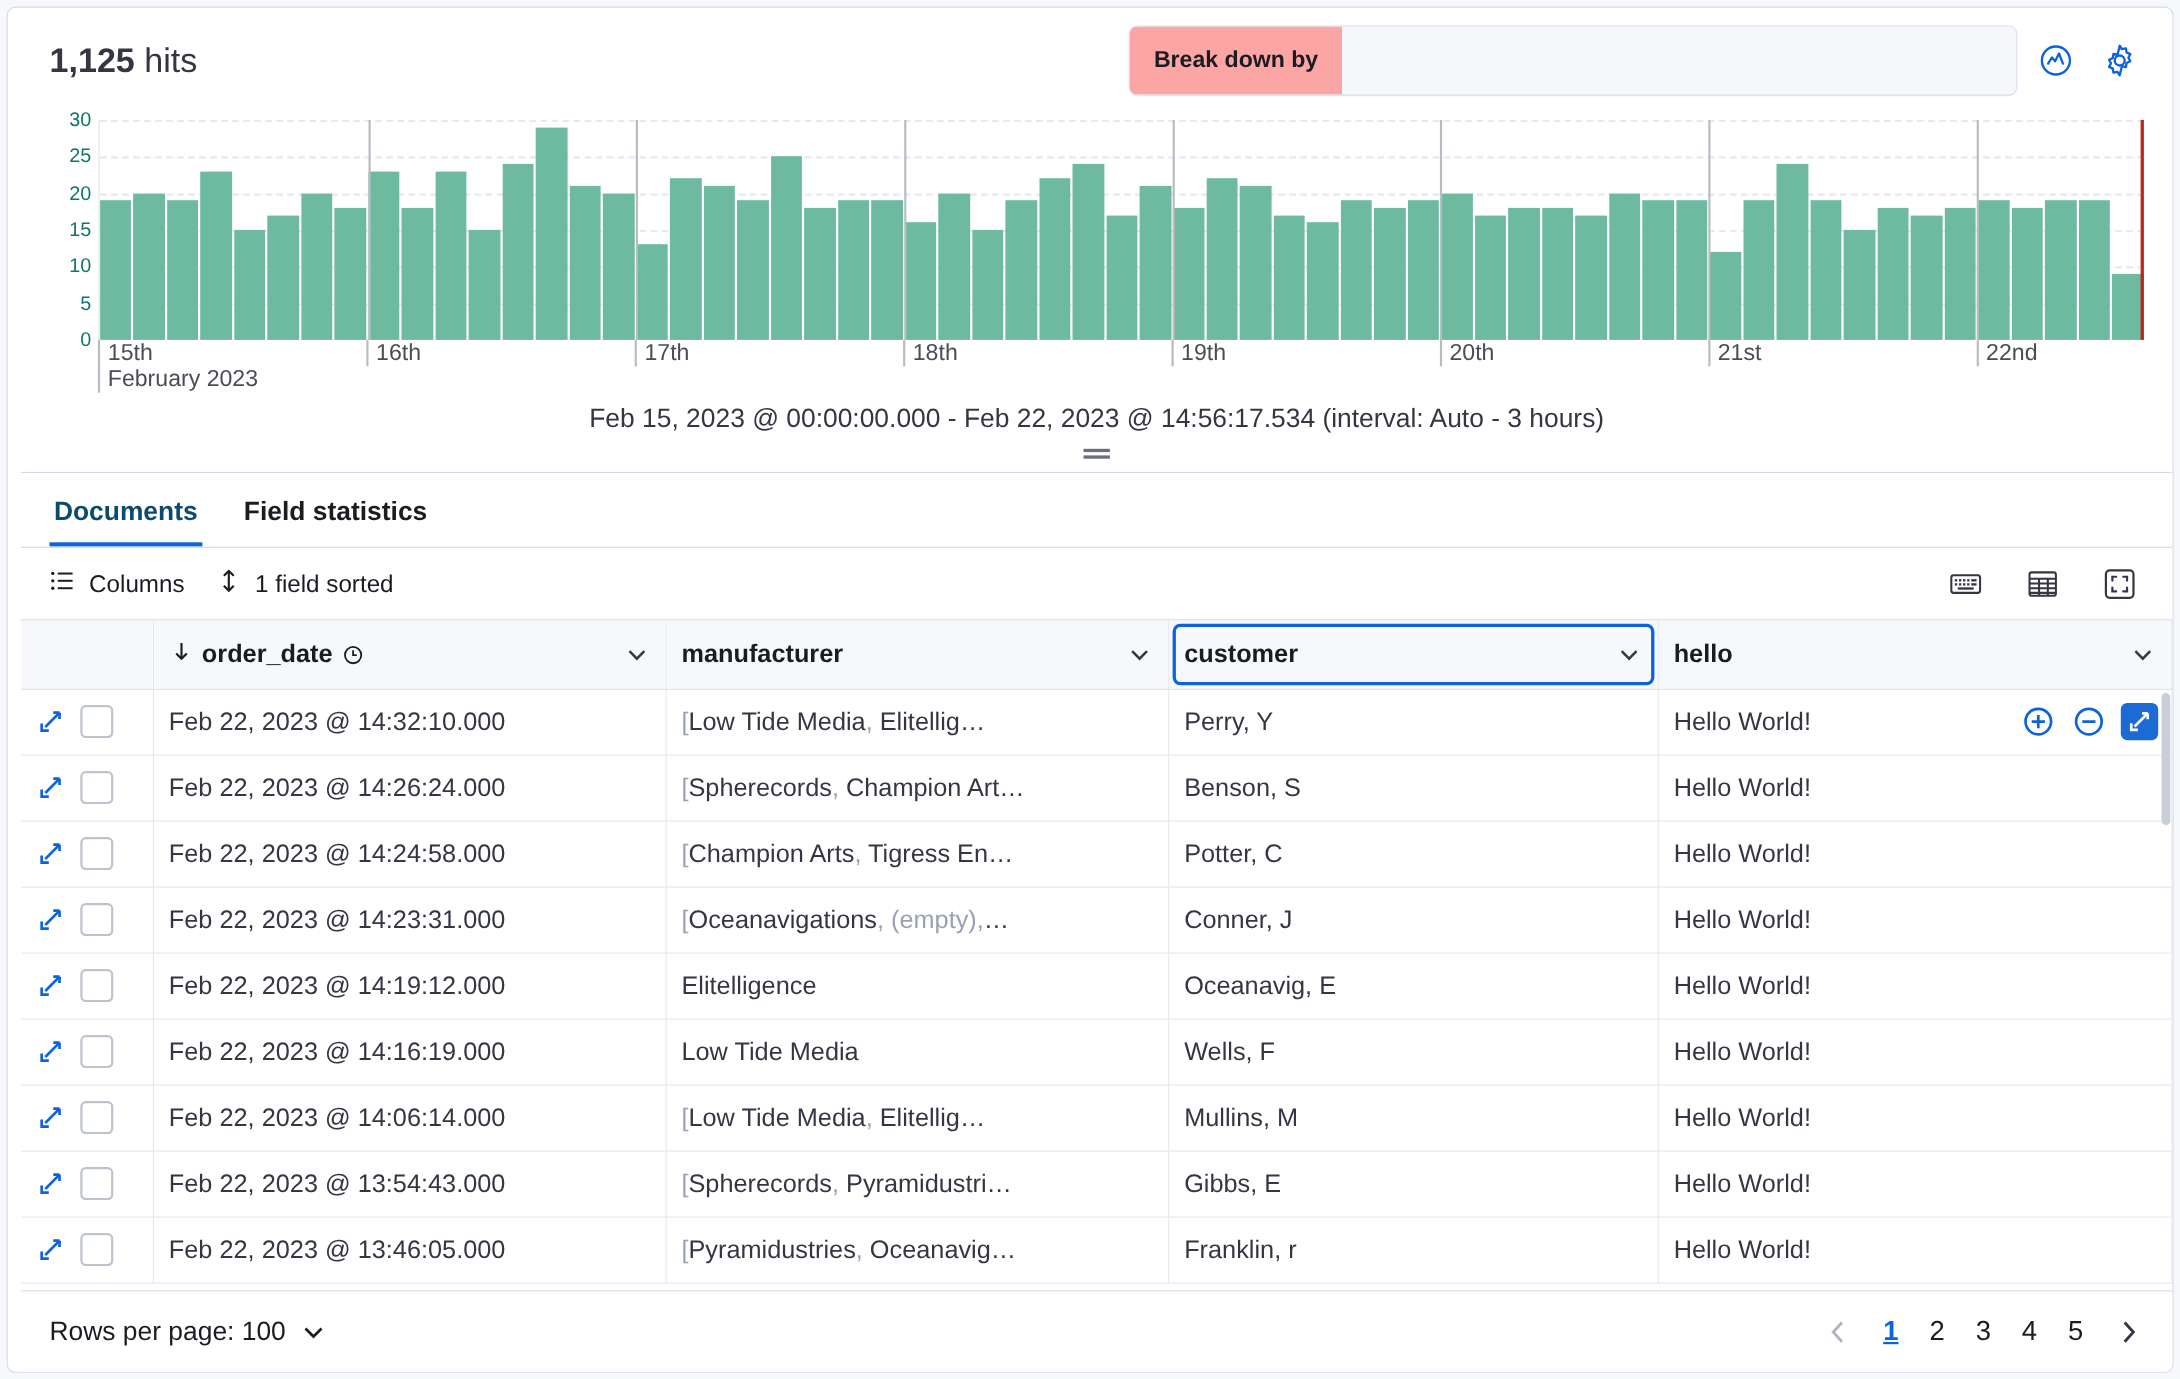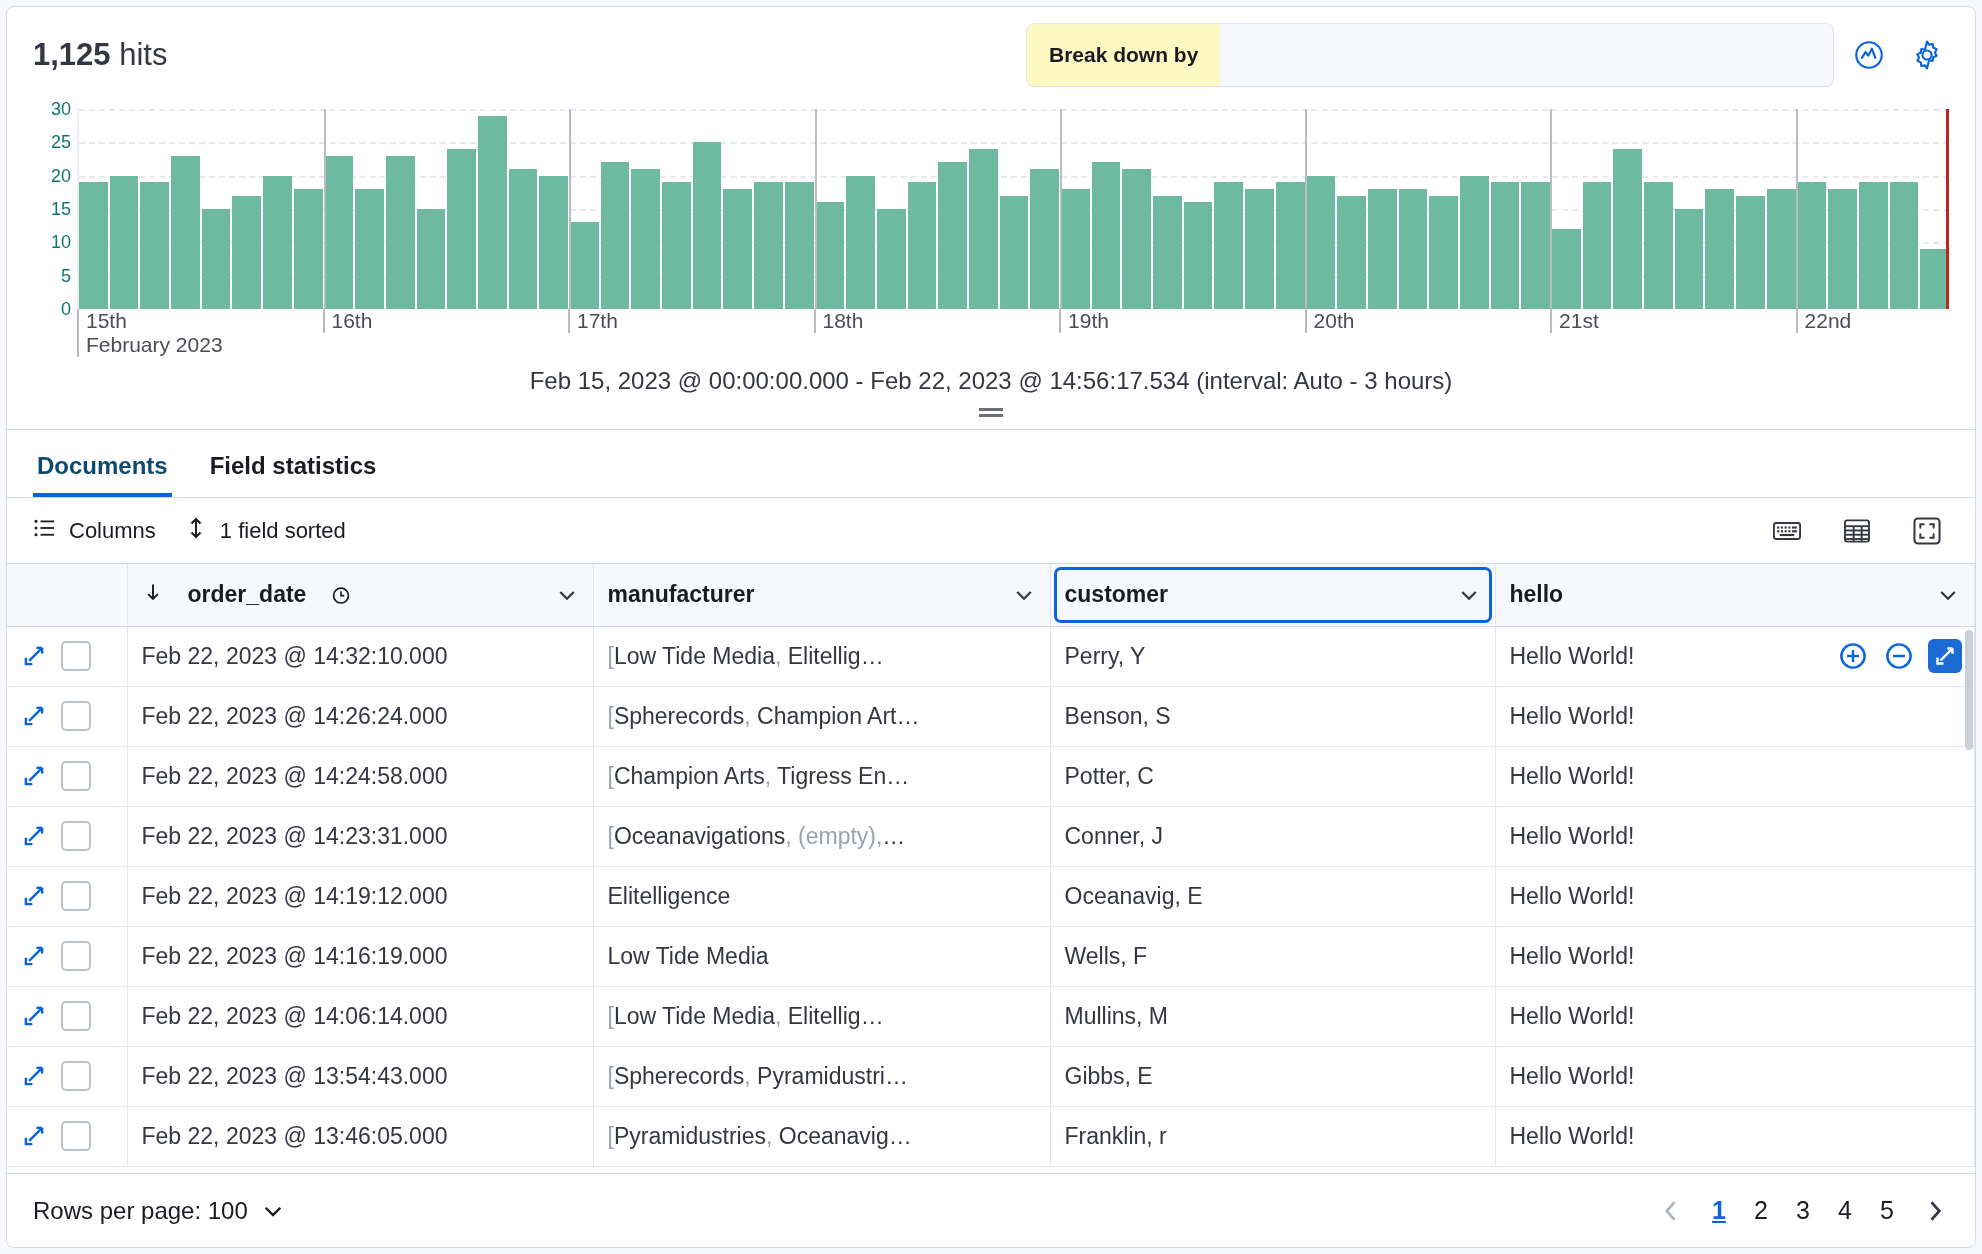--- a/index.html
+++ b/index.html
@@ -13,20 +13,21 @@
   .panel {
     position: absolute;
     left: 6px; top: 6px;
     width: 1970px; height: 1242px;
     background: #ffffff;
     border: 1px solid #d3dae6;
     border-radius: 8px;
     overflow: hidden;
     display: flex;
     flex-direction: column;
+    padding-left: 12px;
   }
 
   
   .chart-header {
     height: 96px;
     display: flex;
     align-items: center;
     padding: 0 26px 0 26px;
     flex: none;
   }
@@ -50,21 +51,21 @@
     height: 62px;
     width: 806px;
     border-radius: 7px;
     overflow: hidden;
     background: #f5f7fa;
     box-shadow: 0 0 0 1px rgba(19,34,149,0.10), 0 1px 2px rgba(19,34,149,0.08);
   }
   .breakdown-label {
     display: flex; align-items: center;
     padding: 0 22px;
-    background: #fef9c3;
+    background: #fca5a5;
     font-size: 21px;
     font-weight: 700;
     color: #1a1c21;
     white-space: nowrap;
   }
   .breakdown-field {
     flex: 1;
     display: flex; align-items: center;
     padding: 0 18px 0 22px;
     background: #f7f8fc;
@@ -266,21 +267,21 @@
     vertical-align: middle;
   }
   th.col-ctrl { width: 120px; border-right: 1px solid #e3e7ef; }
   th.col-date { width: 466px; }
   th.col-manu { width: 457px; }
   th.col-cust { width: 445px; }
   th.col-hello { width: auto; }
   .th-inner {
     display: flex;
     align-items: center;
-    gap: 24px;
+    gap: 8px;
     width: 100%;
   }
   .th-caret { margin-left: auto; color: #343741; display:flex; }
   th.focused .th-focus {
     position: absolute;
     inset: 3px;
     border: 3px solid #0b64dd;
     border-radius: 7px;
     pointer-events: none;
   }

